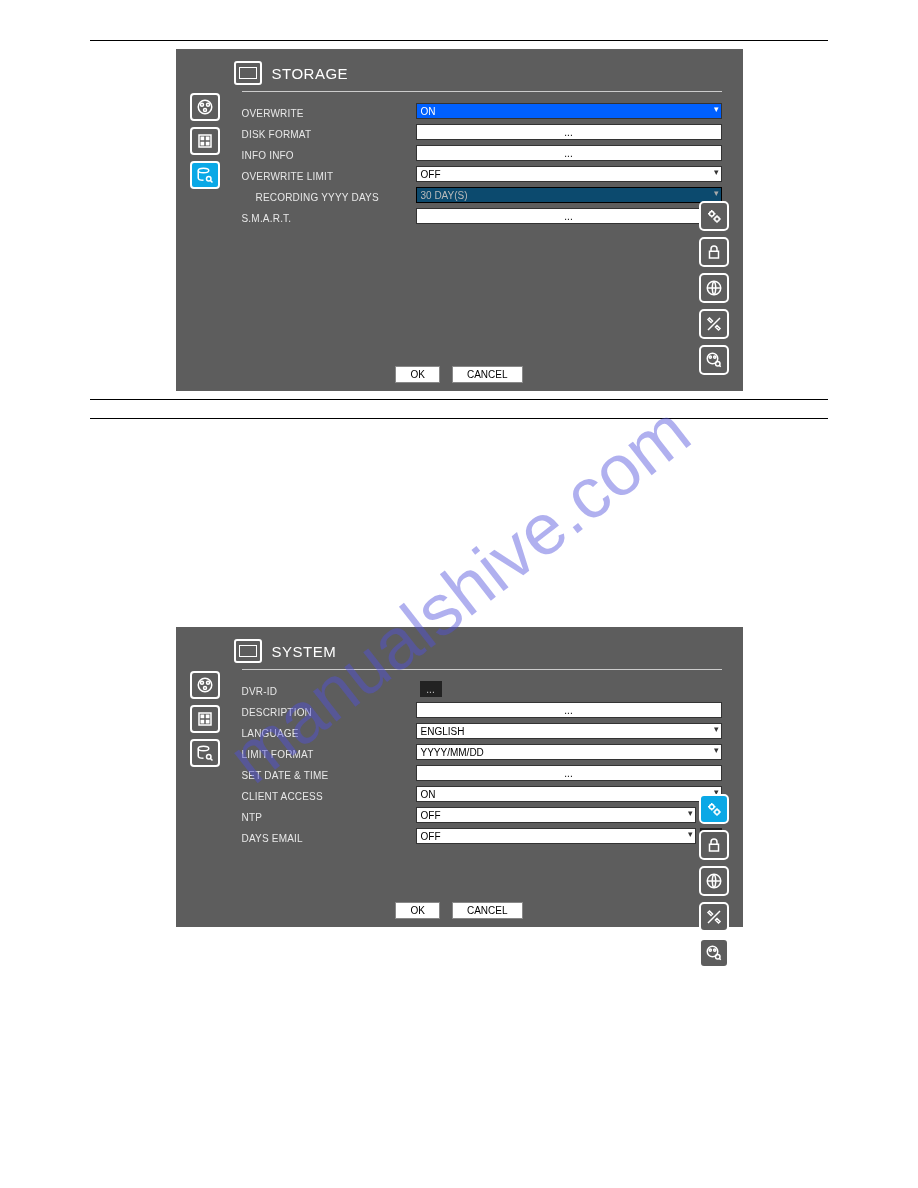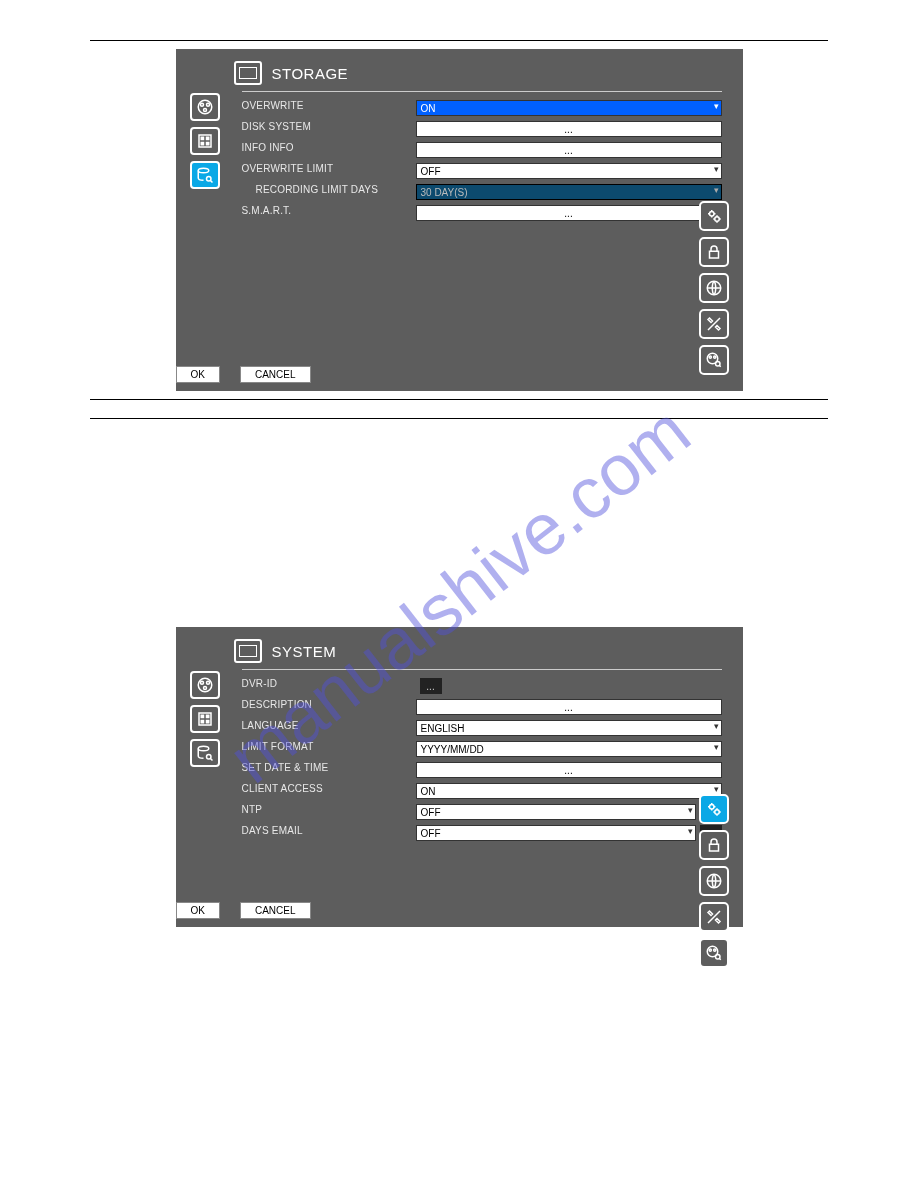--- a/index.html
+++ b/index.html
@@ -11,36 +11,36 @@
   .title-row { display: flex; align-items: center; gap: 10px; padding: 2px 0 6px 44px; }
   .title-icon { width: 28px; height: 24px; border: 2px solid #fff; border-radius: 3px; display: flex; align-items: center; justify-content: center; }
   .title-icon-inner { width: 18px; height: 12px; border: 1px solid #fff; }
   .panel-title { color: #fff; font-size: 15px; font-weight: normal; letter-spacing: 0.5px; }
   .title-underline { height: 1px; background: #ccc; margin: 0 0 8px 52px; width: 480px; }
   .left-icons { position: absolute; left: 14px; top: 44px; display: flex; flex-direction: column; gap: 6px; }
   .lefticon { width: 30px; height: 28px; background: #5d5d5d; border: 2px solid #fff; border-radius: 4px; display: flex; align-items: center; justify-content: center; }
   .lefticon.active { background: #0aa8e6; border-color: #fff; }
   .lefticon svg { width: 18px; height: 18px; }
   .rows { margin-left: 52px; width: 480px; display: flex; flex-direction: column; }
-  .row { display: flex; align-items: flex-start; height: 19px; margin-bottom: 2px; }
+  .row { display: flex; align-items: flex-end; height: 19px; margin-bottom: 2px; }
   .row .label { width: 174px; color: #e8e8e8; font-size: 10px; letter-spacing: 0.2px; white-space: nowrap; }
   .row .label.indent { padding-left: 14px; }
   .row .field { flex: 1; height: 16px; background: #fff; border: 1px solid #333; display: flex; align-items: center; padding: 6px 4px; font-size: 10px; color: #000; position: relative; }
   .row .field.selected { background: #0060ff; color: #fff; }
   .row .field.dark { background: #0c4a6e; color: #bbb; border-color: #000; }
   .row .field .center { width: 100%; text-align: center; color: #000; }
   .row .field .marker { position: absolute; right: 2px; top: 0; font-size: 9px; color: #333; }
   .row .field.selected .marker { color: #fff; }
   .row .field.dark .marker { color: #aaa; }
   .row .side-btn { width: 22px; height: 16px; background: #222; margin-left: 4px; display:flex; align-items:center; justify-content:center; color:#ccc; font-size:10px; }
   .right-icons { position: absolute; right: 14px; display: flex; flex-direction: column; gap: 6px; }
   .righticon { width: 30px; height: 30px; background: #5d5d5d; border: 2px solid #fff; border-radius: 5px; display: flex; align-items: center; justify-content: center; }
   .righticon.active { background: #0aa8e6; }
   .righticon svg { width: 18px; height: 18px; }
-  .btn-row { position: absolute; bottom: 8px; left: 0; right: 0; display: flex; justify-content: flex-start; gap: 20px; }
+  .btn-row { position: absolute; bottom: 8px; left: 0; right: 0; display: flex; justify-content: center; gap: 12px; }
   .btn { background: #fff; border: 1px solid #888; font-size: 10px; padding: 2px 14px; color:#000; }
   .watermark { position: absolute; left: 50%; top: 50%; transform: translate(-50%, -50%) rotate(-38deg); font-size: 72px; color: rgba(80,80,220,0.45); font-weight: normal; font-family: Arial, sans-serif; pointer-events: none; z-index: 50; white-space: nowrap; }
 </style>
 </head>
 <body>
 
 <div class="page">
 
   <hr class="hr-line">
 
@@ -81,37 +81,37 @@
             </svg>
           </div>
       </div>
 
       <div class="rows" id="rows-1">
           <div class="row">
             <div class="label">OVERWRITE</div>
             <div class="field selected">ON<span class="marker">▾</span></div>
           </div>
           <div class="row">
-            <div class="label">DISK SYSTEM</div>
+            <div class="label">DISK FORMAT</div>
             <div class="field">
               <span class="center">...</span>
             </div>
           </div>
           <div class="row">
             <div class="label">INFO INFO</div>
             <div class="field">
               <span class="center">...</span>
             </div>
           </div>
           <div class="row">
             <div class="label">OVERWRITE LIMIT</div>
             <div class="field">OFF<span class="marker">▾</span></div>
           </div>
           <div class="row">
-            <div class="label indent">RECORDING LIMIT DAYS</div>
+            <div class="label indent">RECORDING YYYY DAYS</div>
             <div class="field dark">30 DAY(S)<span class="marker">▾</span></div>
           </div>
           <div class="row">
             <div class="label">S.M.A.R.T.</div>
             <div class="field">
               <span class="center">...</span>
             </div>
           </div>
         </div>
 

